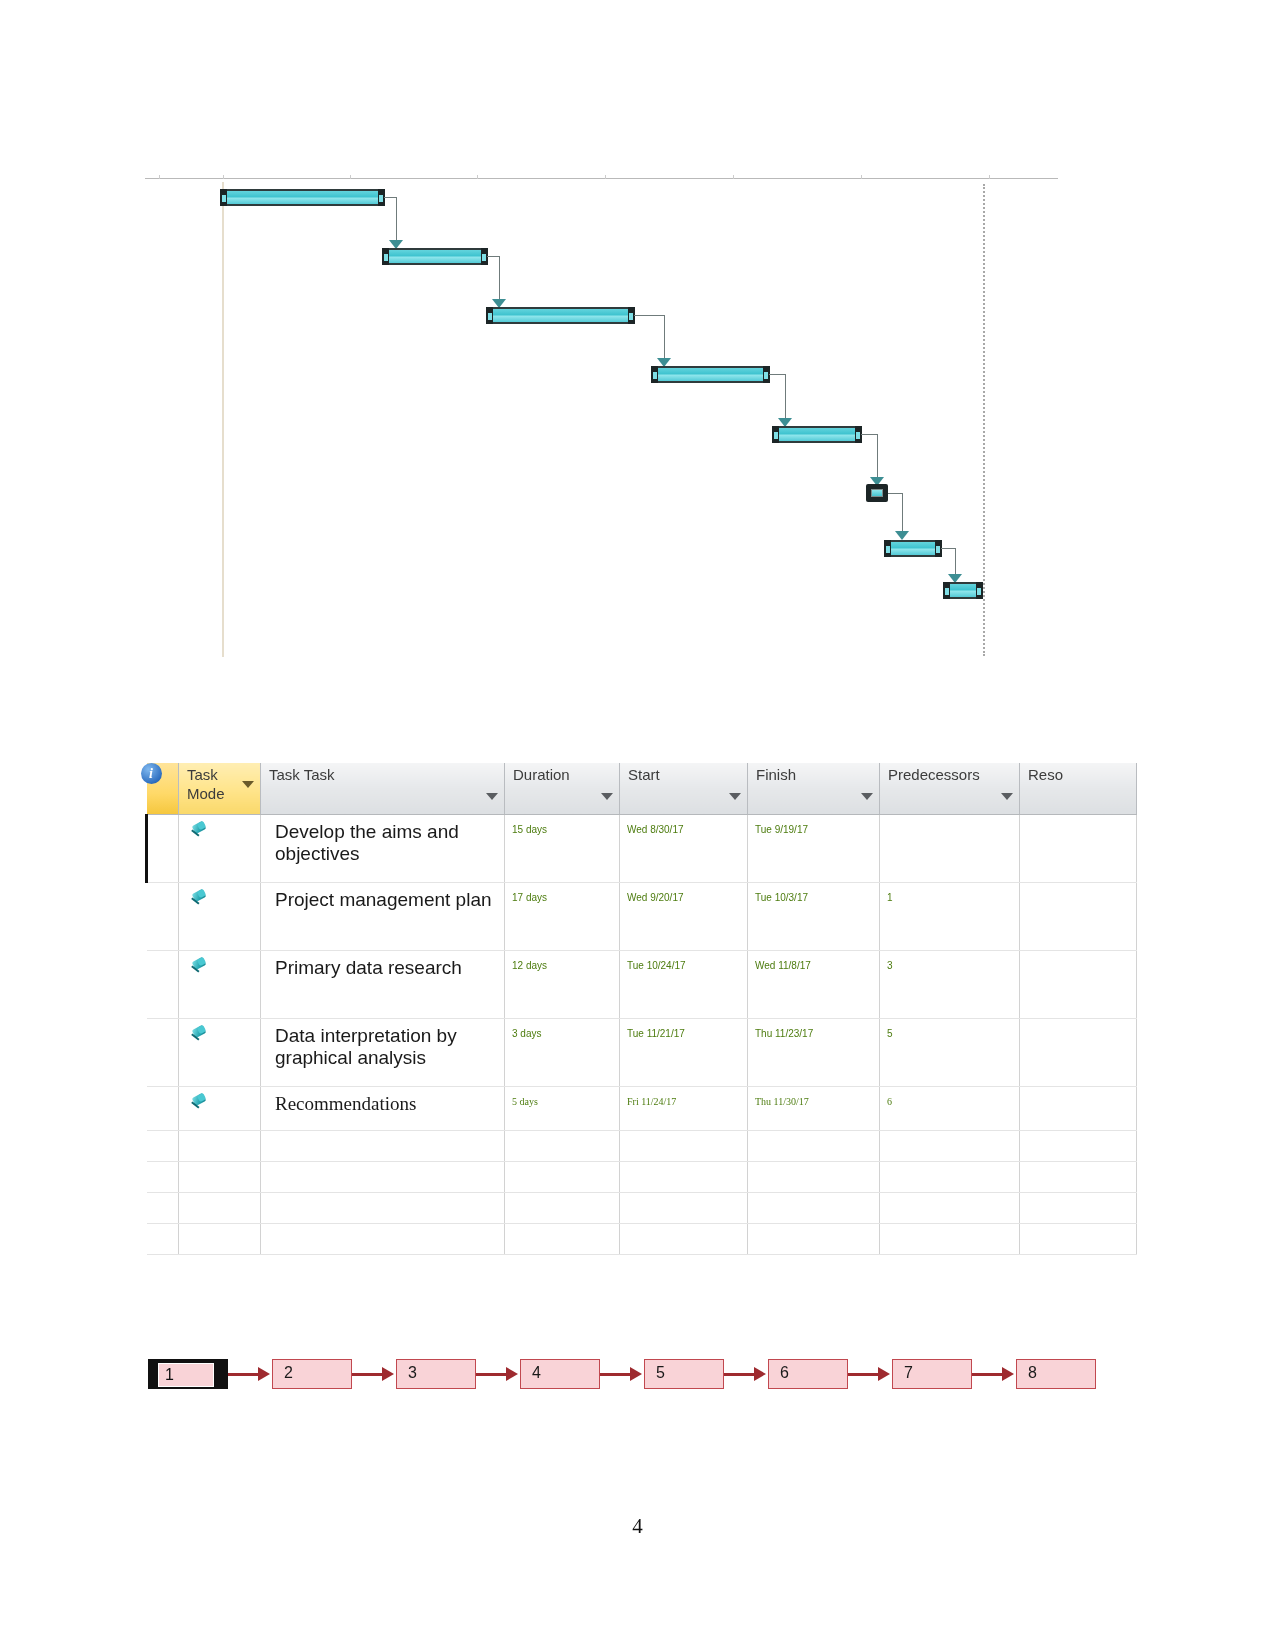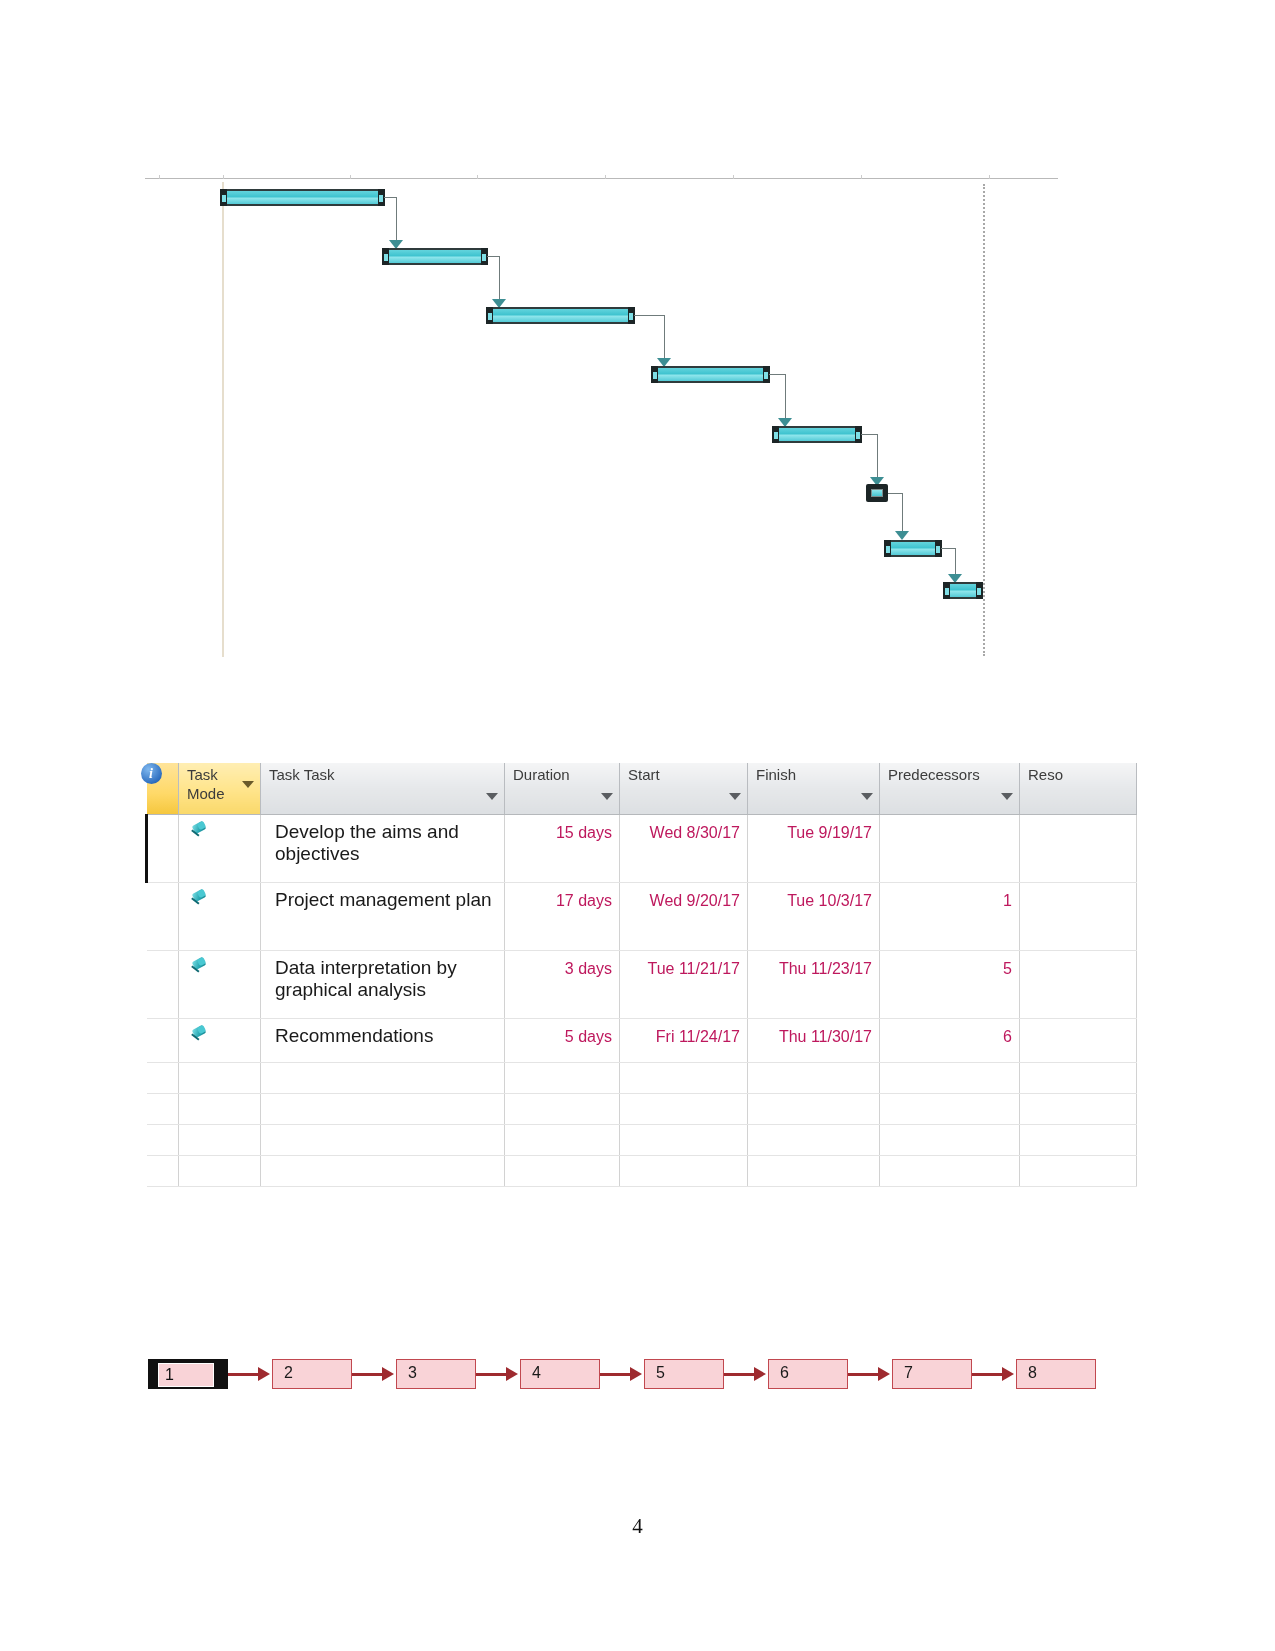--- a/index.html
+++ b/index.html
@@ -224,27 +224,26 @@
   }
 
   .cell-name {
     font-size: 19px;
     line-height: 1.18;
     padding: 6px 2px 7px 14px !important;
     color: #1a1a1a;
     white-space: normal;
   }
   .cell-sm {
-    font-size: 16px;
+    font-size: 10px;
     padding: 9px 7px 0 7px !important;
-    color: #be185d;
-    text-align: right;
+    color: #4d7c0f;
   }
   .row-tall td { height: 54px; }
-  .row-short td { height: 30px; }
+  .row-short td { height: 30px; font-family: Liberation Serif, serif; }
   .row-empty td { height: 30px; border-bottom: 1px solid #eaeaea; }
 
   tr.selected-row td.sel-cell {
     background: #dce9f7;
   }
   td.first-cell-focus {
     border-left: 3px solid #101010;
     border-bottom: 3px solid #101010;
     position: relative;
   }
@@ -460,20 +459,32 @@
       </td>
       <td class="cell-name">Project management plan</td>
       <td class="cell-sm">17 days</td>
       <td class="cell-sm">Wed 9/20/17</td>
       <td class="cell-sm">Tue 10/3/17</td>
       <td class="cell-sm">1</td>
       <td class="cell-sm"></td>
     </tr>
 
 
+    <tr class="row-tall">
+      <td class="info-blank"></td>
+      <td class="cell-taskmode">
+        <span class="pin-icon"><i class="pin-head"></i><i class="pin-knob"></i><i class="pin-needle"></i></span>
+      </td>
+      <td class="cell-name">Primary data research</td>
+      <td class="cell-sm">12 days</td>
+      <td class="cell-sm">Tue 10/24/17</td>
+      <td class="cell-sm">Wed 11/8/17</td>
+      <td class="cell-sm">3</td>
+      <td class="cell-sm"></td>
+    </tr>
 
 
     <tr class="row-tall">
       <td class="info-blank"></td>
       <td class="cell-taskmode">
         <span class="pin-icon"><i class="pin-head"></i><i class="pin-knob"></i><i class="pin-needle"></i></span>
       </td>
       <td class="cell-name">Data interpretation by graphical analysis</td>
       <td class="cell-sm">3 days</td>
       <td class="cell-sm">Tue 11/21/17</td>

